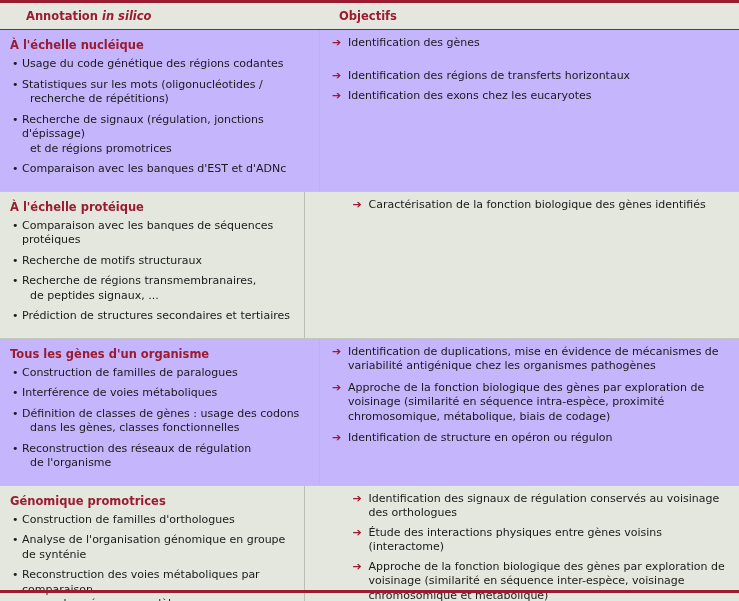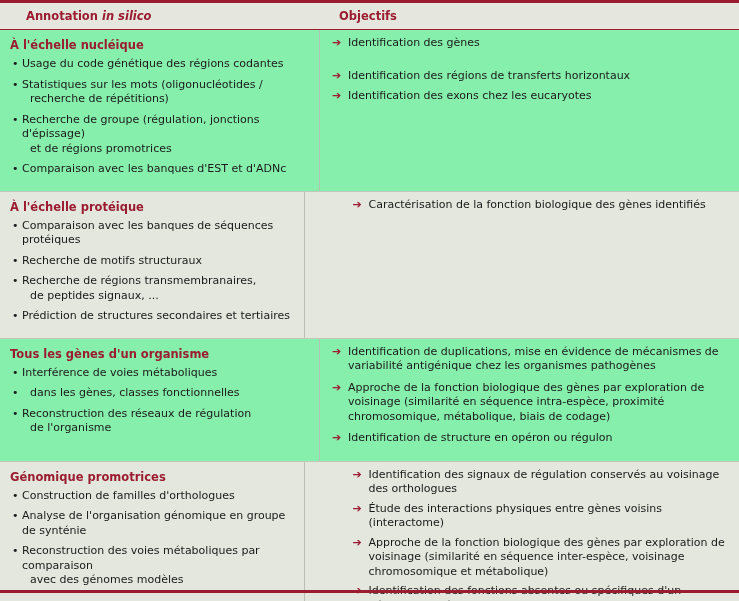--- a/index.html
+++ b/index.html
@@ -44,21 +44,21 @@
   .col-right { width: 419px; box-sizing: border-box; }
   .hdr-sep {
     height: 1px;
     background: #9b1b30;
     width: 100%;
   }
   .section {
     display: flex;
     align-items: stretch;
   }
-  .section.shade-a { background: #86efac; }
+  .section.shade-a { background: #c4b5fd; }
   .section.shade-b { background: #e4e7de; gap: 36px; }
   .sec-left {
     width: 320px;
     box-sizing: border-box;
     padding: 6px 10px 8px 10px;
     border-right: 1px solid #b9bfb5;
   }
   .sec-right {
     width: 419px;
     box-sizing: border-box;
@@ -144,21 +144,21 @@
   <div class="section shade-a">
     <div class="sec-left">
       <div class="sec-title">À l'échelle nucléique</div>
       <ul class="bullets">
         <li>Usage du code génétique des régions codantes</li>
         <li>
           <span>Statistiques sur les mots (oligonucléotides /</span>
           <span class="indent">recherche de répétitions)</span>
         </li>
         <li>
-          <span>Recherche de groupe (régulation, jonctions d'épissage)</span>
+          <span>Recherche de signaux (régulation, jonctions d'épissage)</span>
           <span class="indent">et de régions promotrices</span>
         </li>
         <li>Comparaison avec les banques d'EST et d'ADNc</li>
       </ul>
     </div>
     <div class="sec-right">
       <ul class="arrows arrows-offset-1">
         <li style="margin-bottom:18px">Identification des gènes</li>
         <li style="margin-bottom:6px">Identification des régions de transferts horizontaux</li>
         <li>Identification des exons chez les eucaryotes</li>
@@ -187,22 +187,24 @@
       </ul>
     </div>
   </div>
 
   <div class="sec-divider"></div>
 
   <div class="section shade-a">
     <div class="sec-left">
       <div class="sec-title">Tous les gènes d'un organisme</div>
       <ul class="bullets">
+        <li>Construction de familles de paralogues</li>
         <li>Interférence de voies métaboliques</li>
         <li>
+          <span>Définition de classes de gènes : usage des codons</span>
           <span class="indent">dans les gènes, classes fonctionnelles</span>
         </li>
         <li>
           <span>Reconstruction des réseaux de régulation</span>
           <span class="indent">de l'organisme</span>
         </li>
       </ul>
     </div>
     <div class="sec-right">
       <ul class="arrows arrows-offset-3">

